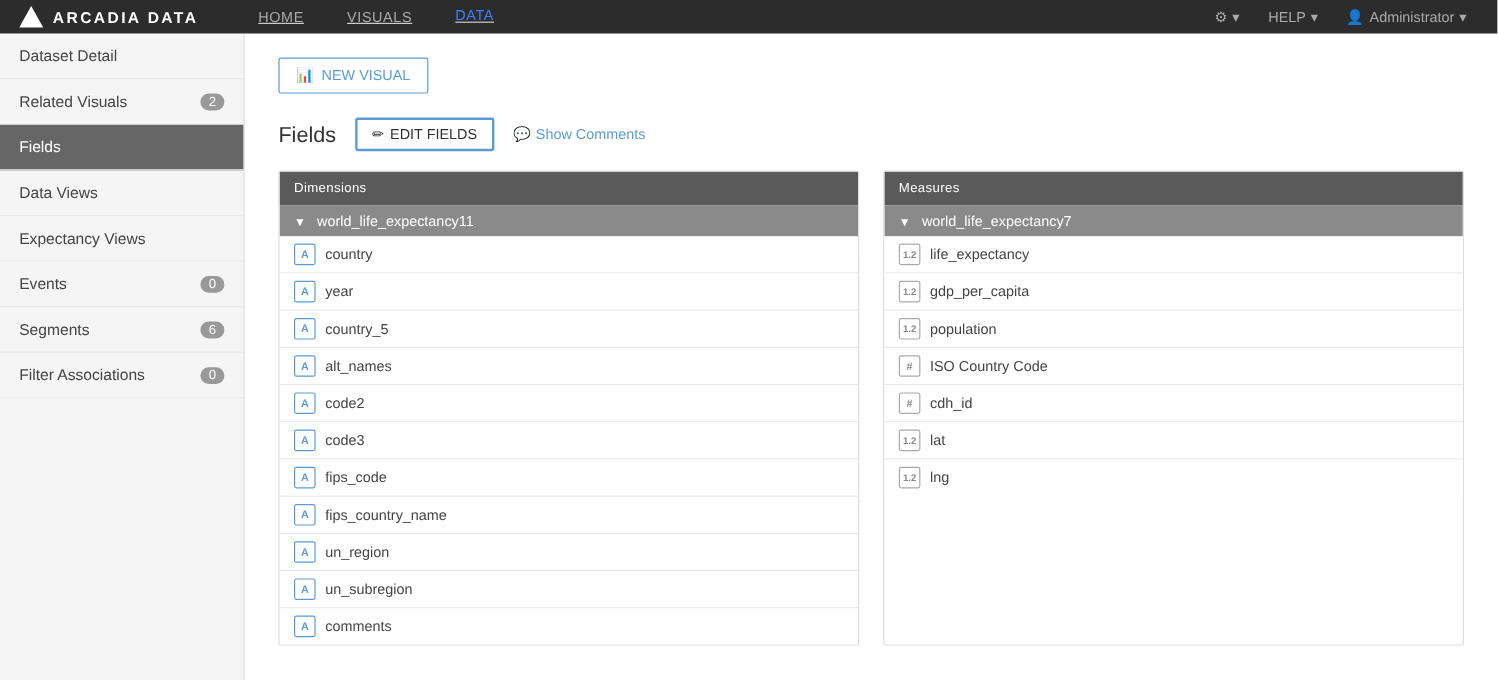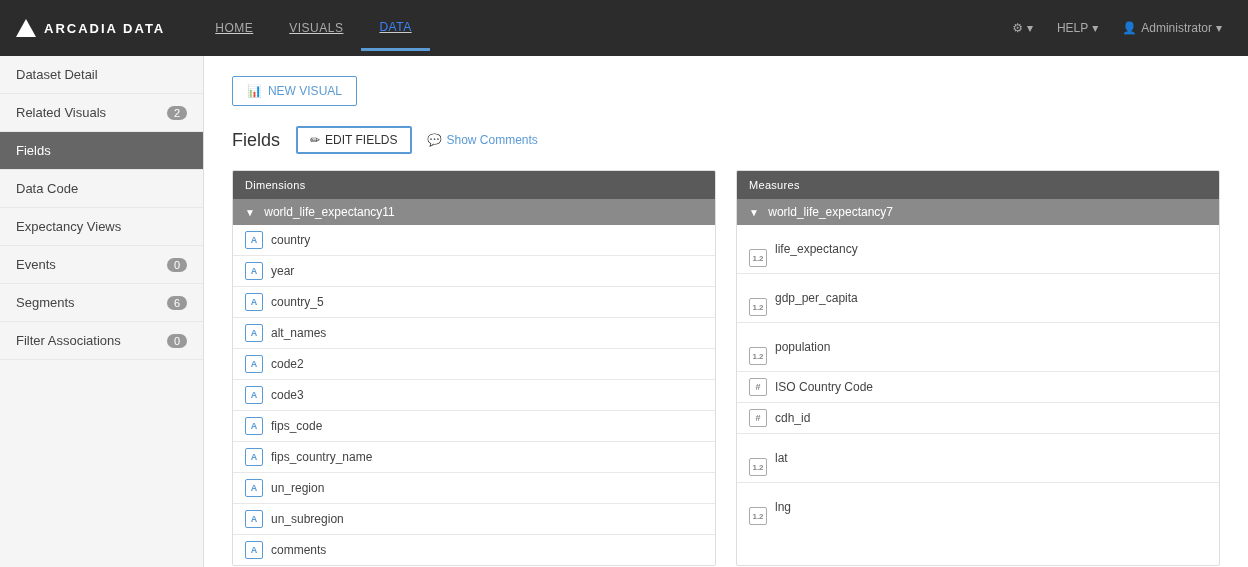--- a/index.html
+++ b/index.html
@@ -2,21 +2,21 @@
 <html><head>
   <meta charset="utf-8">
   <style>
     * { box-sizing: border-box; margin: 0; padding: 0; }
     body { font-family: 'Helvetica Neue', Arial, sans-serif; font-size: 13px; color: #333; background: #fff; display: flex; flex-direction: column; height: 567px; overflow: hidden; }
 
     
     .topnav {
       background: #2c2c2c;
       color: #ccc;
-      height: 56px;
+      height: 28px;
       display: flex;
       align-items: center;
       padding: 0 16px;
       flex-shrink: 0;
     }
     .topnav-logo {
       display: flex;
       align-items: center;
       margin-right: 32px;
     }
@@ -237,21 +237,21 @@
       align-items: center;
       justify-content: center;
       font-size: 9px;
       font-weight: bold;
       color: #666;
       margin-right: 8px;
       flex-shrink: 0;
       border-radius: 2px;
     }
     .row-icon.text-icon { color: #5b9bd5; border-color: #5b9bd5; }
-    .row-icon.num-icon { color: #888; border-color: #aaa; font-size: 8px; margin-top: 18px; }
+    .row-icon.num-icon { color: #888; border-color: #aaa; font-size: 8px; }
     .row-icon.hash-icon { color: #888; border-color: #aaa; }
   </style>
 </head>
 <body>
 
 <div class="topnav">
   <div class="topnav-logo">
     <div class="logo-triangle"></div>
     <span class="logo-text">ARCADIA DATA</span>
   </div>
@@ -284,21 +284,21 @@
       <span>Dataset Detail</span>
     </div>
     <div class="sidebar-item">
       <span>Related Visuals</span>
       <span class="badge">2</span>
     </div>
     <div class="sidebar-item active">
       <span>Fields</span>
     </div>
     <div class="sidebar-item">
-      <span>Data Code</span>
+      <span>Data Views</span>
     </div>
     <div class="sidebar-item">
       <span>Expectancy Views</span>
     </div>
     <div class="sidebar-item">
       <span>Events</span>
       <span class="badge">0</span>
     </div>
     <div class="sidebar-item">
       <span>Segments</span>

